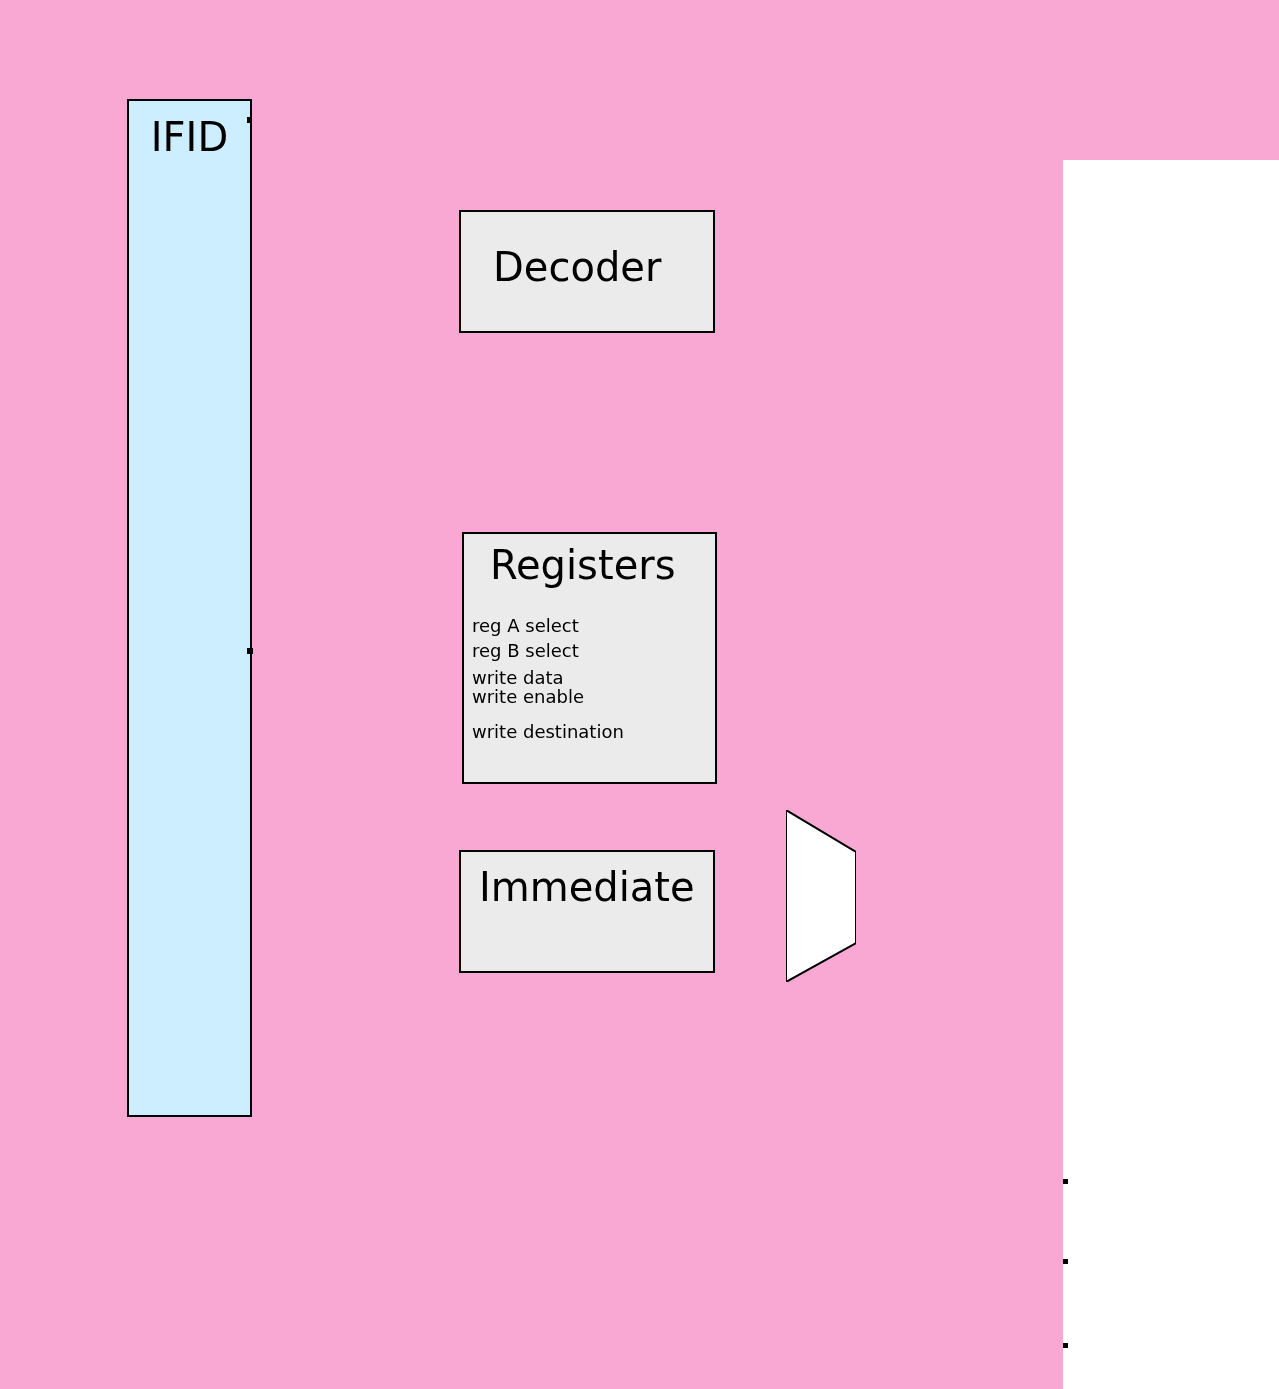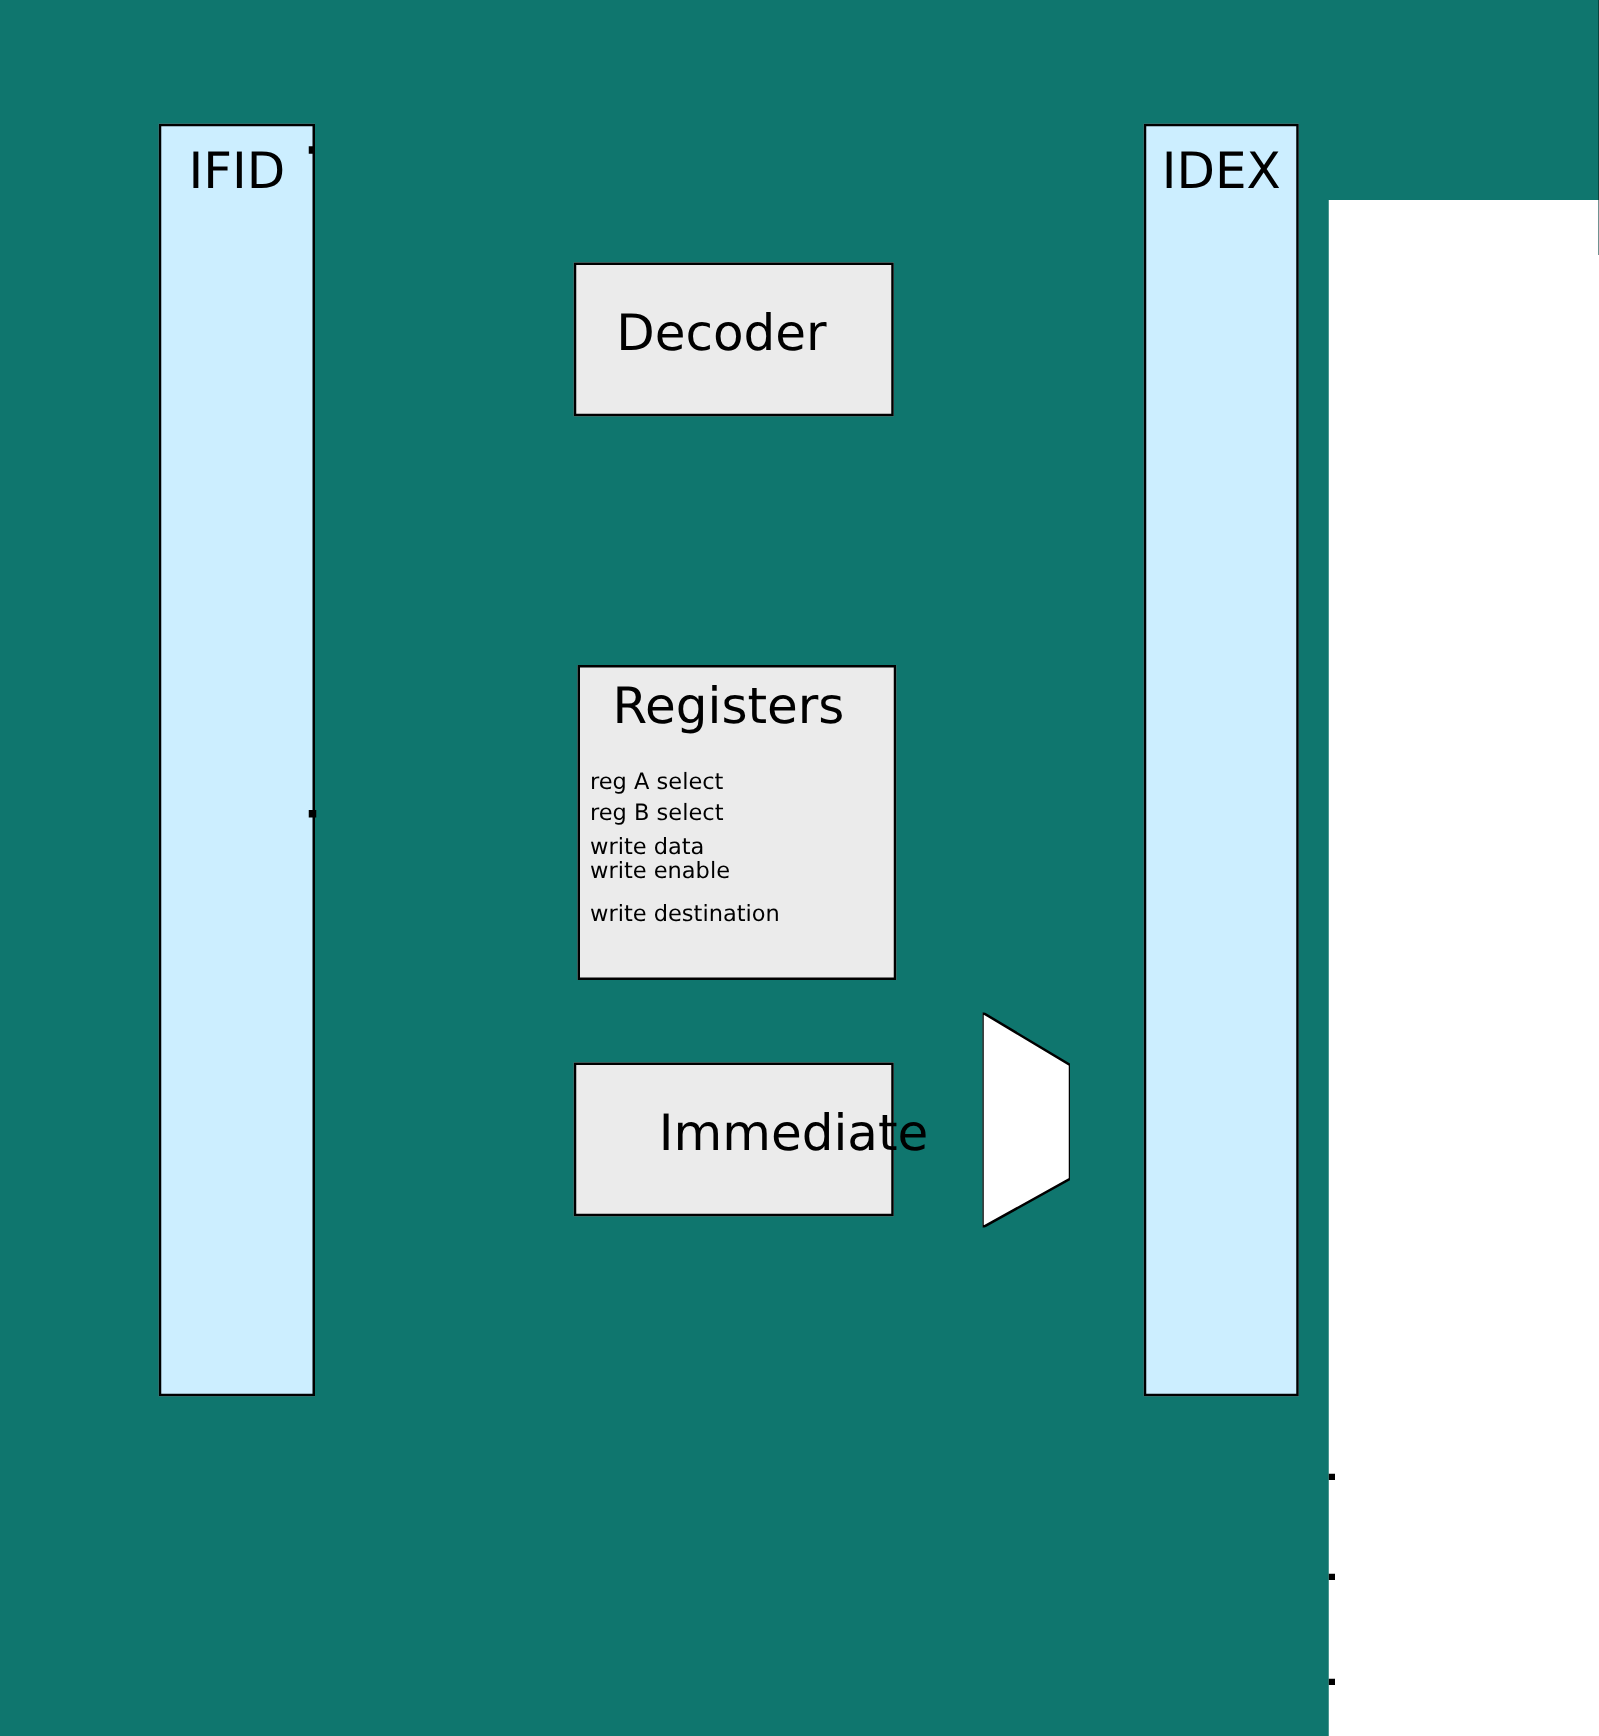--- a/index.html
+++ b/index.html
@@ -1,20 +1,20 @@
 <!DOCTYPE html>
 <html><head>
 <meta charset="utf-8">
 <style>
   html, body { margin: 0; padding: 0; background: #000; }
   .canvas {
     position: relative;
     width: 1279px;
     height: 1389px;
-    background: #0f766e;
+    background: #f9a8d4;
     overflow: hidden;
     font-family: "DejaVu Sans", "Liberation Sans", sans-serif;
     color: #000000;
   }
   .white-panel {
     position: absolute;
     left: 1063px; top: 160px;
     width: 216px; height: 1229px;
     background: #ffffff;
   }
@@ -49,21 +49,21 @@
   .block-imem     { left: 1px;   top: 531px; width: 251px; height: 253px; z-index: 2; }
   .block-title {
     position: absolute;
     font-size: 40px;
     line-height: 47px;
     white-space: pre;
     color: #000;
   }
   .title-decoder   { left: 32px; top: 32px; }
   .title-registers { left: 26px; top: 8px; }
-  .title-immediate { left: 18px; top: 32px; margin-left: 48px; }
+  .title-immediate { left: 18px; top: 12px; }
   .title-imem      { left: 22px; top: 16px; }
   .port-label {
     position: absolute;
     left: 8px;
     font-size: 18px;
     line-height: 24px;
     white-space: nowrap;
     color: #000;
   }
   .port-0 { top: 80px; }
@@ -92,23 +92,20 @@
 <body>
 
 <div class="canvas">
 
   <div class="white-panel"></div>
 
   <div class="pipe-bar bar-ifid">
     <div class="bar-label">IFID</div>
   </div>
 
-  <div class="pipe-bar bar-idex">
-    <div class="bar-label">IDEX</div>
-  </div>
 
   <div class="block block-registers">
     <div class="block-title title-registers">Registers</div>
     <div class="port-label port-0">reg A select</div>
     <div class="port-label port-1">reg B select</div>
     <div class="port-label port-2">write data</div>
     <div class="port-label port-3">write enable</div>
     <div class="port-label port-4">write destination</div>
   </div>
 

